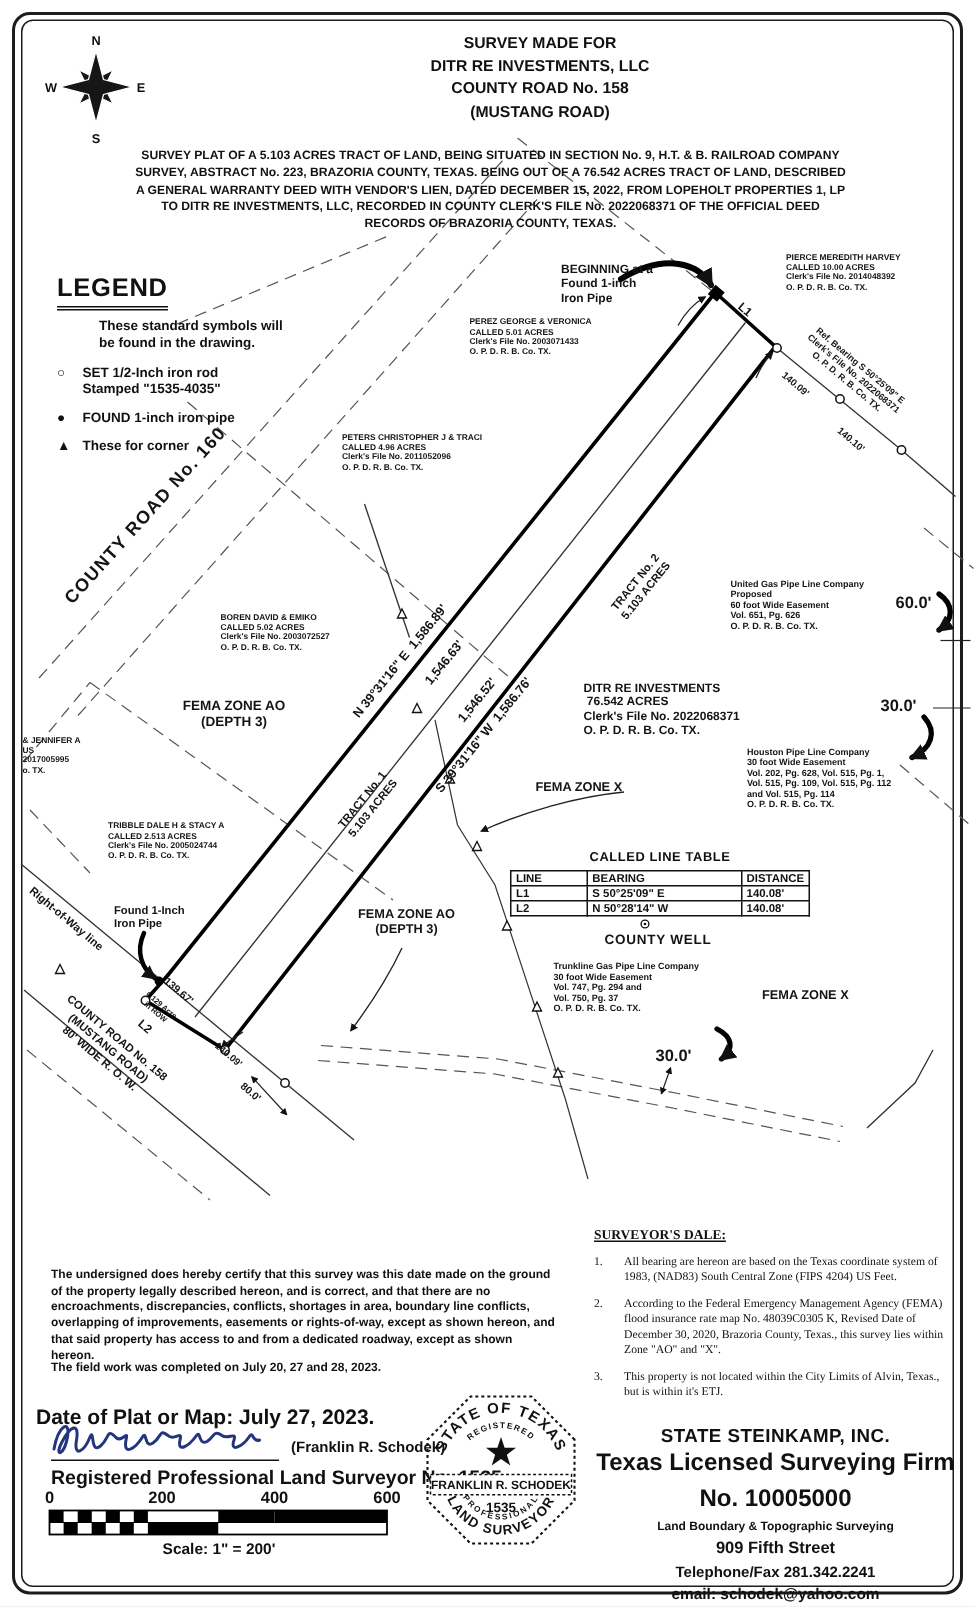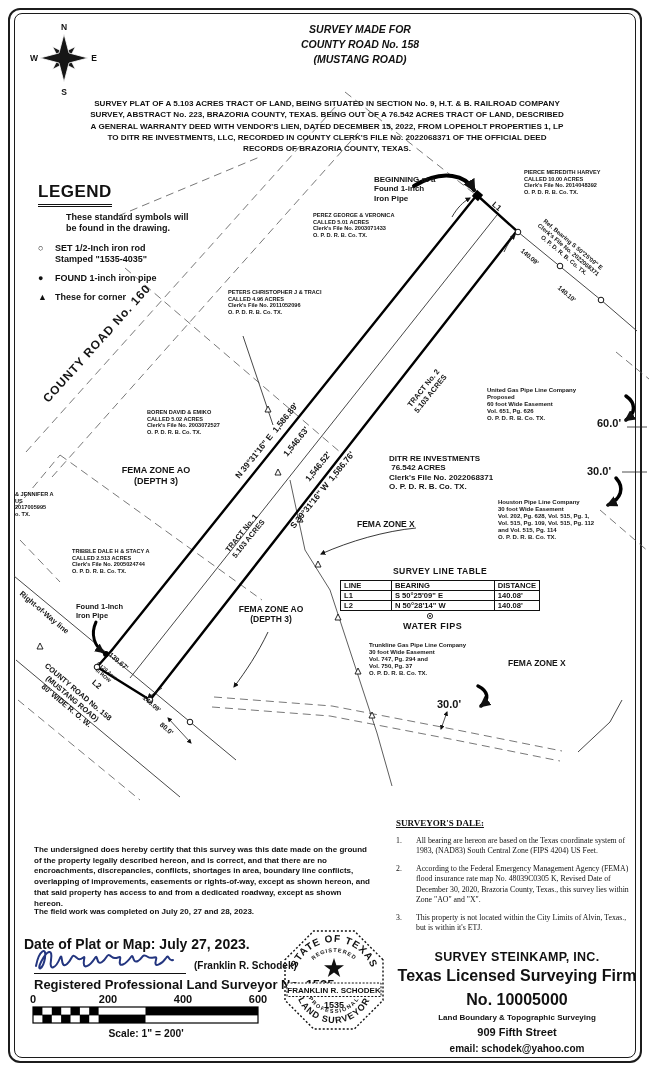--- a/index.html
+++ b/index.html
@@ -2,21 +2,21 @@
 <html><head>
 <meta charset="utf-8">
 <style>
   html,body{margin:0;padding:0;background:#e8e8e4;}
   #page{position:relative;width:650px;height:1071px;background:#ffffff;overflow:hidden;
         font-family:"Liberation Sans",sans-serif;color:#111;}
   .frame-outer{position:absolute;left:8px;top:8px;right:8px;bottom:8px;border:2px solid #1c1c1c;border-radius:12px;}
   .frame-inner{position:absolute;left:14px;top:13px;right:14px;bottom:13px;border:1px solid #1c1c1c;border-radius:8px;}
   
   .hdr{position:absolute;left:140px;top:22px;width:440px;text-align:center;}
-  .hdr div{font-style:italic;font-weight:bold;font-size:10.5px;line-height:1.45;}
+  .hdr div{font-weight:bold;font-size:10.5px;line-height:1.45;}
   .desc{position:absolute;left:88px;top:98px;width:478px;text-align:center;
         font-weight:bold;font-size:8.1px;line-height:1.4;}
   
   .legend{position:absolute;left:38px;top:182px;width:180px;}
   .legend h2{margin:0;font-size:17px;font-weight:bold;letter-spacing:.5px;
              border-bottom:3px double #111;padding-bottom:2px;display:inline-block;}
   .legend .sub{font-size:9px;font-weight:700;margin-top:5px;line-height:1.25;white-space:pre-line;margin-left:28px;}
   .legend-item{display:flex;gap:6px;margin-top:8px;font-size:9px;font-weight:600;line-height:1.25;}
   .legend-item .sym{width:11px;flex:0 0 11px;font-size:9px;}
   .legend-item .txt{white-space:pre-line;}
@@ -186,20 +186,21 @@
       <line x1="33" y1="1015" x2="258" y2="1015" stroke="#000" stroke-width="0.8"></line>
     </g>
 
     <g transform="translate(32,940)">
       <path d="M4,26 C7,10 15,6 13,18 C11,30 4,32 9,22 C15,10 21,8 19,20 C17,32 24,28 28,18 C31,11 28,30 35,24 C41,19 39,12 45,18 C49,23 54,12 52,20 C50,31 58,26 63,18 C66,13 64,26 70,22 C76,18 74,12 80,17 C84,21 90,13 88,20 C86,29 94,24 99,17 C102,13 100,24 106,21 C111,18 110,13 116,17 C120,20 126,14 124,20 C121,29 130,24 134,18 C137,13 136,22 141,20" stroke="#23357f" stroke-width="2" fill="none" stroke-linecap="round"></path>
     </g>
   </svg>
 
   <div class="hdr">
       <div>SURVEY MADE FOR</div>
+      <div>DITR RE INVESTMENTS, LLC</div>
       <div>COUNTY ROAD No. 158</div>
       <div>(MUSTANG ROAD)</div>
     </div>
   <div class="desc">SURVEY PLAT OF A 5.103 ACRES TRACT OF LAND, BEING SITUATED IN SECTION No. 9, H.T. &amp; B. RAILROAD COMPANY SURVEY, ABSTRACT No. 223, BRAZORIA COUNTY, TEXAS. BEING OUT OF A 76.542 ACRES TRACT OF LAND, DESCRIBED A GENERAL WARRANTY DEED WITH VENDOR'S LIEN, DATED DECEMBER 15, 2022, FROM LOPEHOLT PROPERTIES 1, LP TO DITR RE INVESTMENTS, LLC, RECORDED IN COUNTY CLERK'S FILE No. 2022068371 OF THE OFFICIAL DEED RECORDS OF BRAZORIA COUNTY, TEXAS.</div>
 
   <div class="legend">
     <h2>LEGEND</h2>
     <div class="sub">These standard symbols will
 be found in the drawing.</div>
     <div>
@@ -266,30 +267,30 @@
 O. P. D. R. B. Co. TX.</div>
       <div class="dlabel" style="left: 389px; top: 454px; font-size: 8px; font-weight: 700;">DITR RE INVESTMENTS
  76.542 ACRES
 Clerk's File No. 2022068371
 O. P. D. R. B. Co. TX.</div>
       <div class="dlabel" style="left: 487px; top: 387px; font-size: 6px; font-weight: 700;">United Gas Pipe Line Company
 Proposed
 60 foot Wide Easement
 Vol. 651, Pg. 626
 O. P. D. R. B. Co. TX.</div>
-      <div class="dlabel" style="left: 597px; top: 417px; font-size: 11px; font-weight: 700;">60.0'</div>
+      <div class="dlabel" style="left: 597px; top: 396px; font-size: 11px; font-weight: 700;">60.0'</div>
       <div class="dlabel" style="left: 587px; top: 465px; font-size: 11px; font-weight: 700;">30.0'</div>
       <div class="dlabel" style="left: 498px; top: 499px; font-size: 6px; font-weight: 700;">Houston Pipe Line Company
 30 foot Wide Easement
 Vol. 202, Pg. 628, Vol. 515, Pg. 1,
 Vol. 515, Pg. 109, Vol. 515, Pg. 112
 and Vol. 515, Pg. 114
 O. P. D. R. B. Co. TX.</div>
       <div class="dlabel" style="left: 357px; top: 519px; font-size: 8.5px; font-weight: 700;">FEMA ZONE X</div>
-      <div class="dlabel" style="left: 403px; top: 621px; font-size: 9px; font-weight: 700; letter-spacing: 0.5px;">WATER FIPS</div>
+      <div class="dlabel" style="left: 403px; top: 621px; font-size: 9px; font-weight: 700; letter-spacing: 0.5px;">COUNTY WELL</div>
       <div class="dlabel" style="left: 369px; top: 642px; font-size: 6px; font-weight: 700;">Trunkline Gas Pipe Line Company
 30 foot Wide Easement
 Vol. 747, Pg. 294 and
 Vol. 750, Pg. 37
 O. P. D. R. B. Co. TX.</div>
       <div class="dlabel" style="left: 508px; top: 658px; font-size: 8.5px; font-weight: 700;">FEMA ZONE X</div>
       <div class="dlabel" style="left: 437px; top: 698px; font-size: 11px; font-weight: 700;">30.0'</div>
       <div class="dlabel" style="left: 236px; top: 604px; font-size: 8.5px; font-weight: 700; text-align: center; width: 70px;">FEMA ZONE AO
 (DEPTH 3)</div>
       <div class="dlabel" style="left: 23px; top: 590px; font-size: 7.5px; font-weight: 600; transform: rotate(40deg);">Right-of-Way line</div>
@@ -300,21 +301,21 @@
 in ROW</div>
       <div class="dlabel" style="left: 96px; top: 678px; font-size: 8px; font-weight: 700; transform: rotate(40deg);">L2</div>
       <div class="dlabel" style="left: 146px; top: 694px; font-size: 6.5px; font-weight: 700; transform: rotate(40deg);">140.09'</div>
       <div class="dlabel" style="left: 48px; top: 662px; font-size: 7.5px; font-weight: 700; transform: rotate(40deg); text-align: center;">COUNTY ROAD No. 158
 (MUSTANG ROAD)
 80' WIDE R. O. W.</div>
       <div class="dlabel" style="left: 163px; top: 721px; font-size: 7px; font-weight: 700; transform: rotate(40deg);">80.0'</div>
     </div>
 
   <div class="sltable">
-    <div class="ttl">SURVEY LINE TABLE</div>
+    <div class="ttl">CALLED LINE TABLE</div>
     <table class="slt">
       <thead>
         <tr>
           <th style="width:44px">LINE</th>
           <th style="width:96px">BEARING</th>
           <th>DISTANCE</th>
         </tr>
       </thead>
       <tbody>
           <tr>
@@ -376,25 +377,26 @@
           <span class="txt">According to the Federal Emergency Management Agency (FEMA) flood insurance rate map No. 48039C0305 K, Revised Date of December 30, 2020, Brazoria County, Texas., this survey lies within Zone "AO" and "X".</span>
         </div>
         <div class="note-item">
           <span class="num">3.</span>
           <span class="txt">This property is not located within the City Limits of  Alvin, Texas., but is within it's ETJ.</span>
         </div>
       </div>
   </div>
 
   <div class="firm">
-    <div class="name">SURVEY STEINKAMP, INC.</div>
+    <div class="name">STATE STEINKAMP, INC.</div>
     <div>
         <div class="firm-line">Texas Licensed Surveying Firm No. 10005000</div>
         <div class="firm-line">Land Boundary &amp; Topographic Surveying</div>
         <div class="firm-line">909 Fifth Street</div>
+        <div class="firm-line">Telephone/Fax 281.342.2241</div>
         <div class="firm-line">email: schodek@yahoo.com</div>
       </div>
   </div>
 
   <span class="tick" style="left:33px">0</span>
   <span class="tick" style="left:108px">200</span>
   <span class="tick" style="left:183px">400</span>
   <span class="tick" style="left:258px">600</span>
   <div class="scale-caption">Scale: 1" = 200'</div>
 </div>

